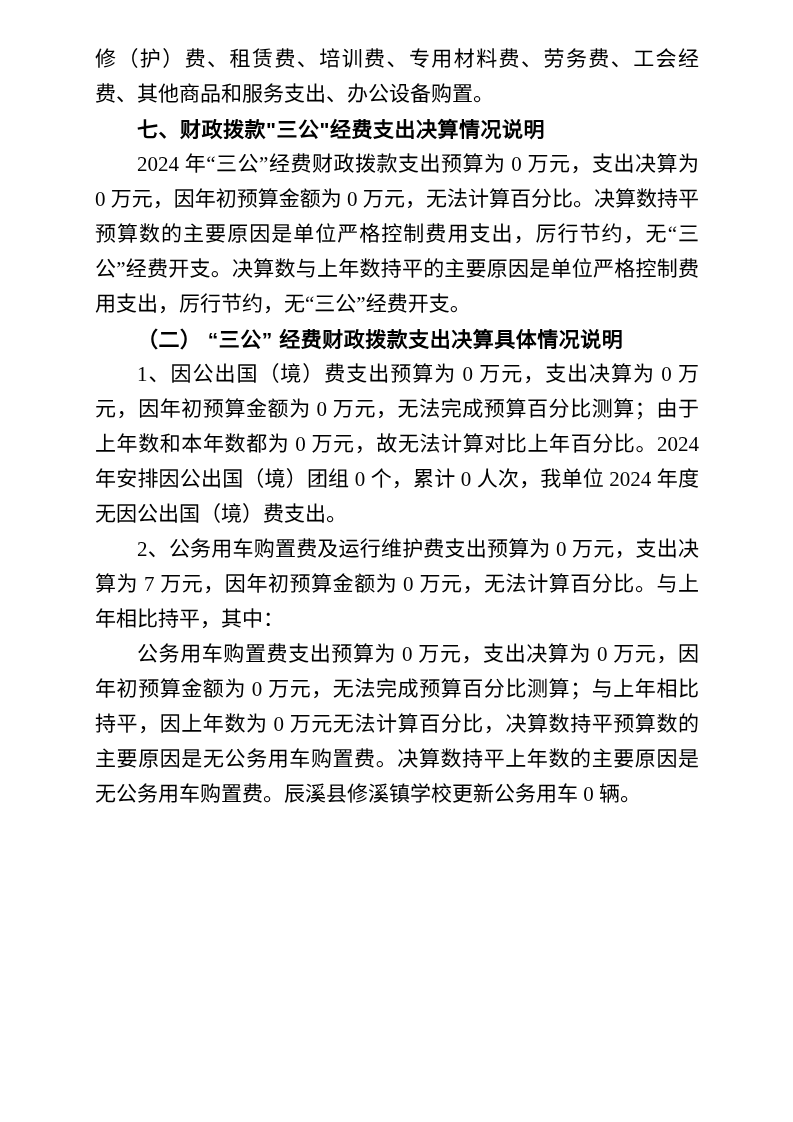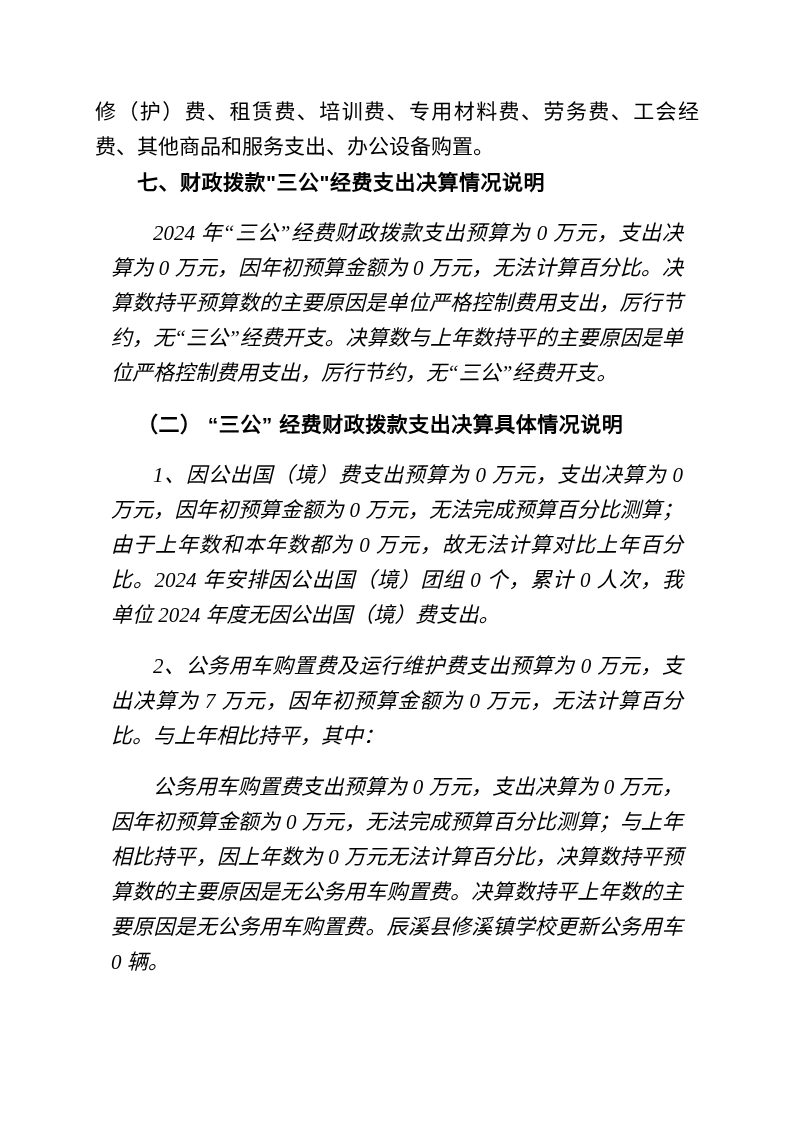--- a/index.html
+++ b/index.html
@@ -7,33 +7,32 @@
     padding: 0;
     background: #ffffff;
   }
   .page {
     position: relative;
     width: 793px;
     height: 1122px;
     margin: 0 auto;
     background: #ffffff;
     box-sizing: border-box;
-    padding: 95px 94px 0 95px;
+    padding: 42px 94px 0 95px;
     color: #000000;
     font-family: "Liberation Serif", "DejaVu Serif", serif;
     font-size: 21px;
     line-height: 35px;
     overflow: hidden;
   }
   .para {
-    margin: 16px;
+    margin: 0;
     text-indent: 42px;
     text-align: justify;
     word-break: break-all;
-    font-style: italic;
   }
   .para-cont {
     margin: 0;
     text-indent: 0;
     text-align: justify;
     word-break: break-all;
   }
   .heading {
     margin: 0;
     font-size: 21px;

